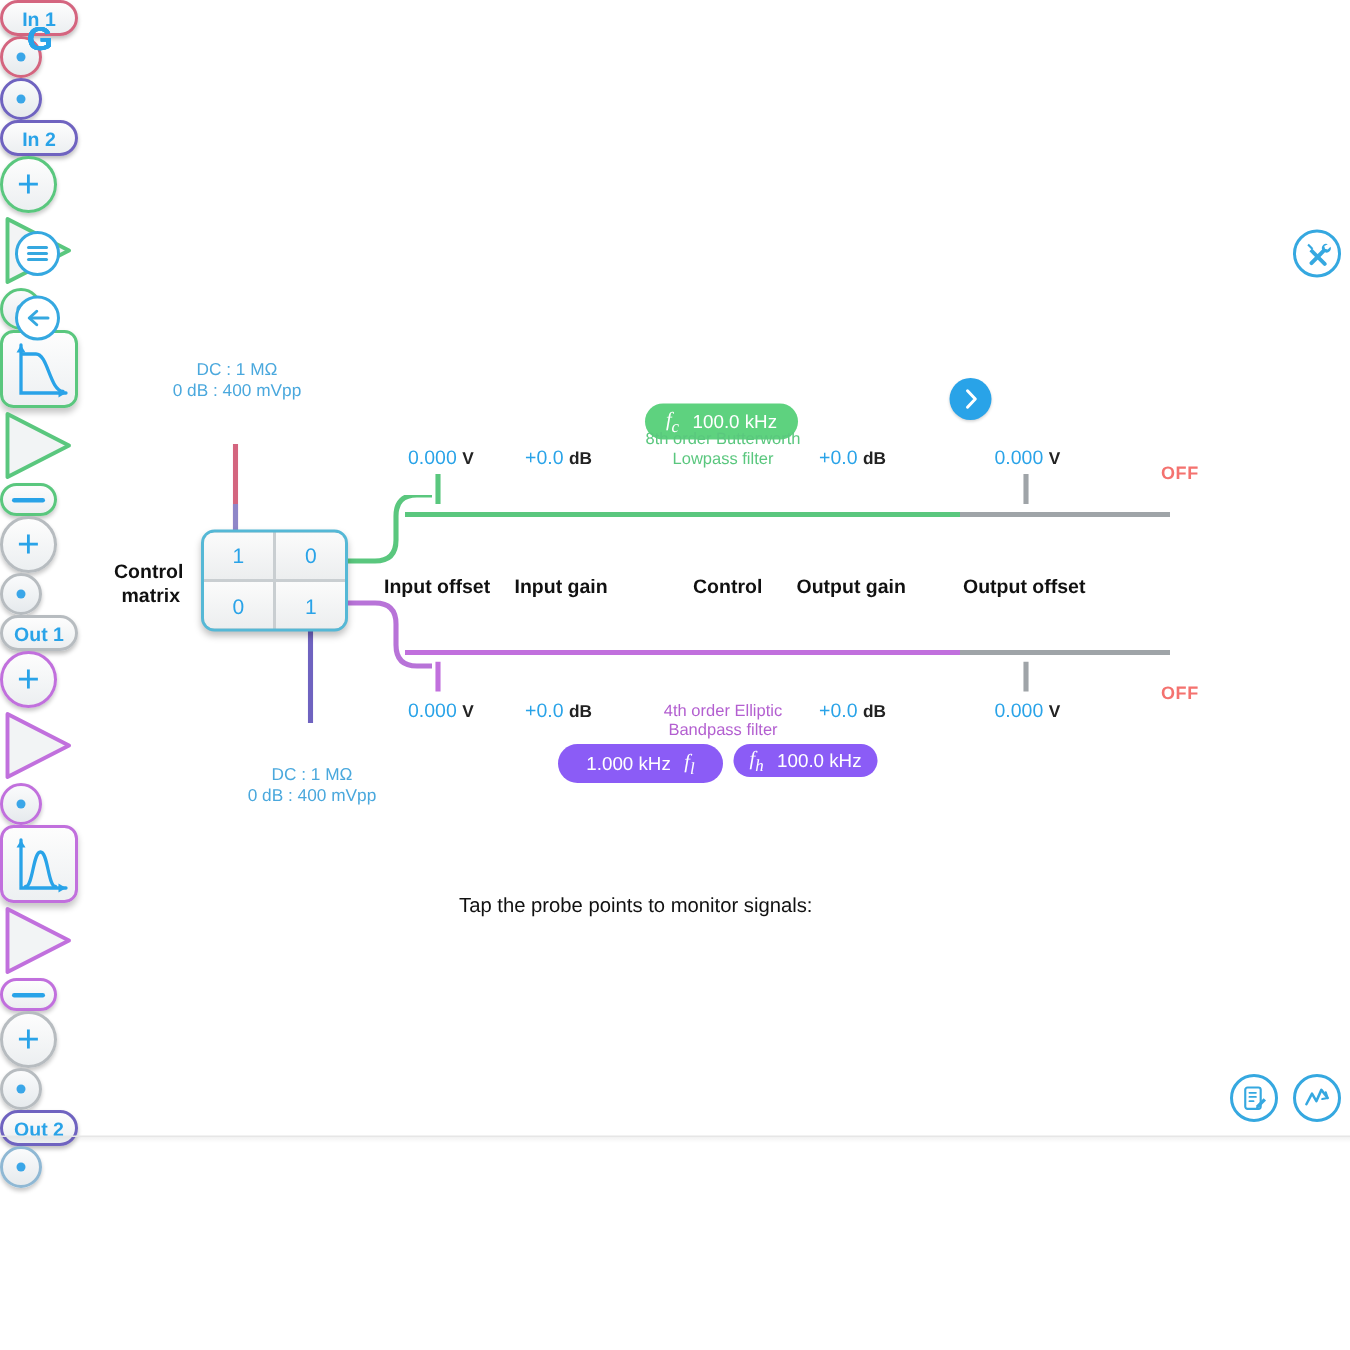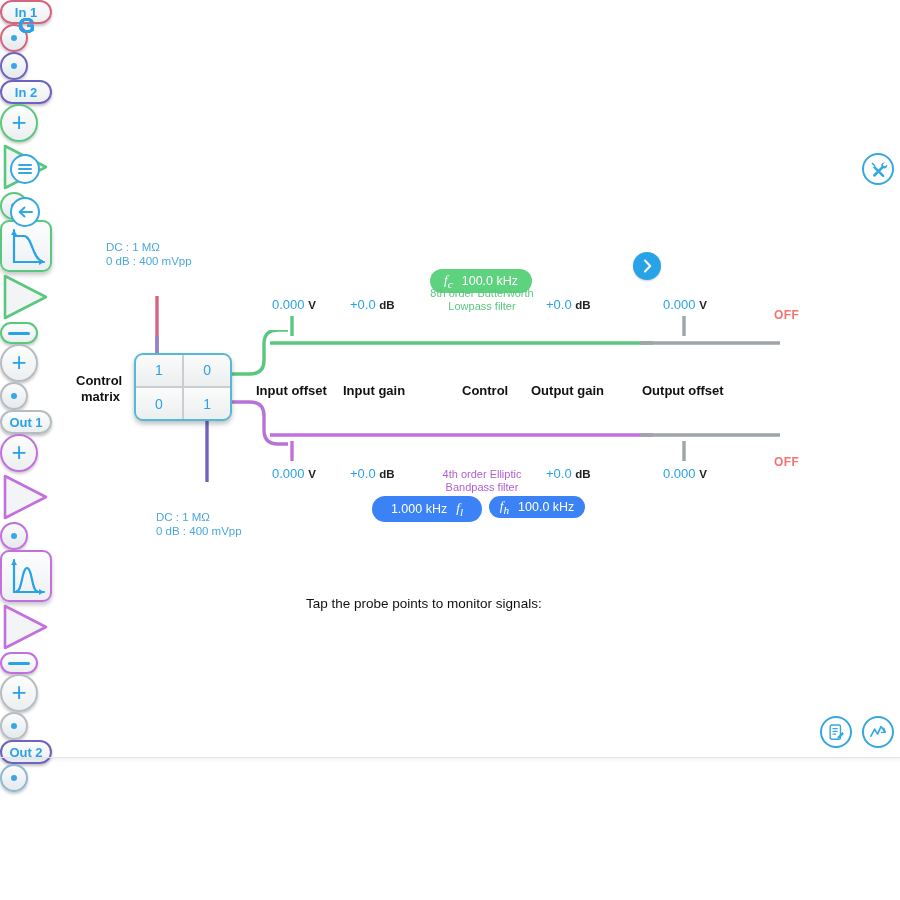--- a/index.html
+++ b/index.html
@@ -44,21 +44,21 @@
     white-space: nowrap;
     font-size: 13px;
     color: #29a3e8;
   }
   .val .unit { color: #222; font-weight: bold; font-size: 11.5px; }
   .small-blue {
     position: absolute;
     white-space: nowrap;
     font-size: 11.5px;
     color: #4aa8dd;
-    text-align: left;
+    text-align: center;
   }
   .off-lbl {
     position: absolute;
     font-size: 12px;
     font-weight: bold;
     color: #f4726f;
     letter-spacing: .4px;
   }
   .filt-desc {
     position: absolute;
@@ -173,21 +173,21 @@
     display:flex; align-items:center; justify-content:center;
     gap: 9px;
     color:#fff;
     font-size: 12.5px;
     padding: 0 13px;
     box-sizing:border-box;
     white-space:nowrap;
   }
   .freq-pill .sub { font-style: italic; font-size: 13.5px; font-family:"Liberation Serif", serif;}
   .freq-pill.green { background: #5ed27f; }
-  .freq-pill.purple { background: #3b82f6; }
+  .freq-pill.purple { background: #8b5cf6; }
 
   
   .footer-text {
     position:absolute;
     font-size: 13.5px;
     color:#111;
     white-space:nowrap;
     text-align:right;
   }
 

